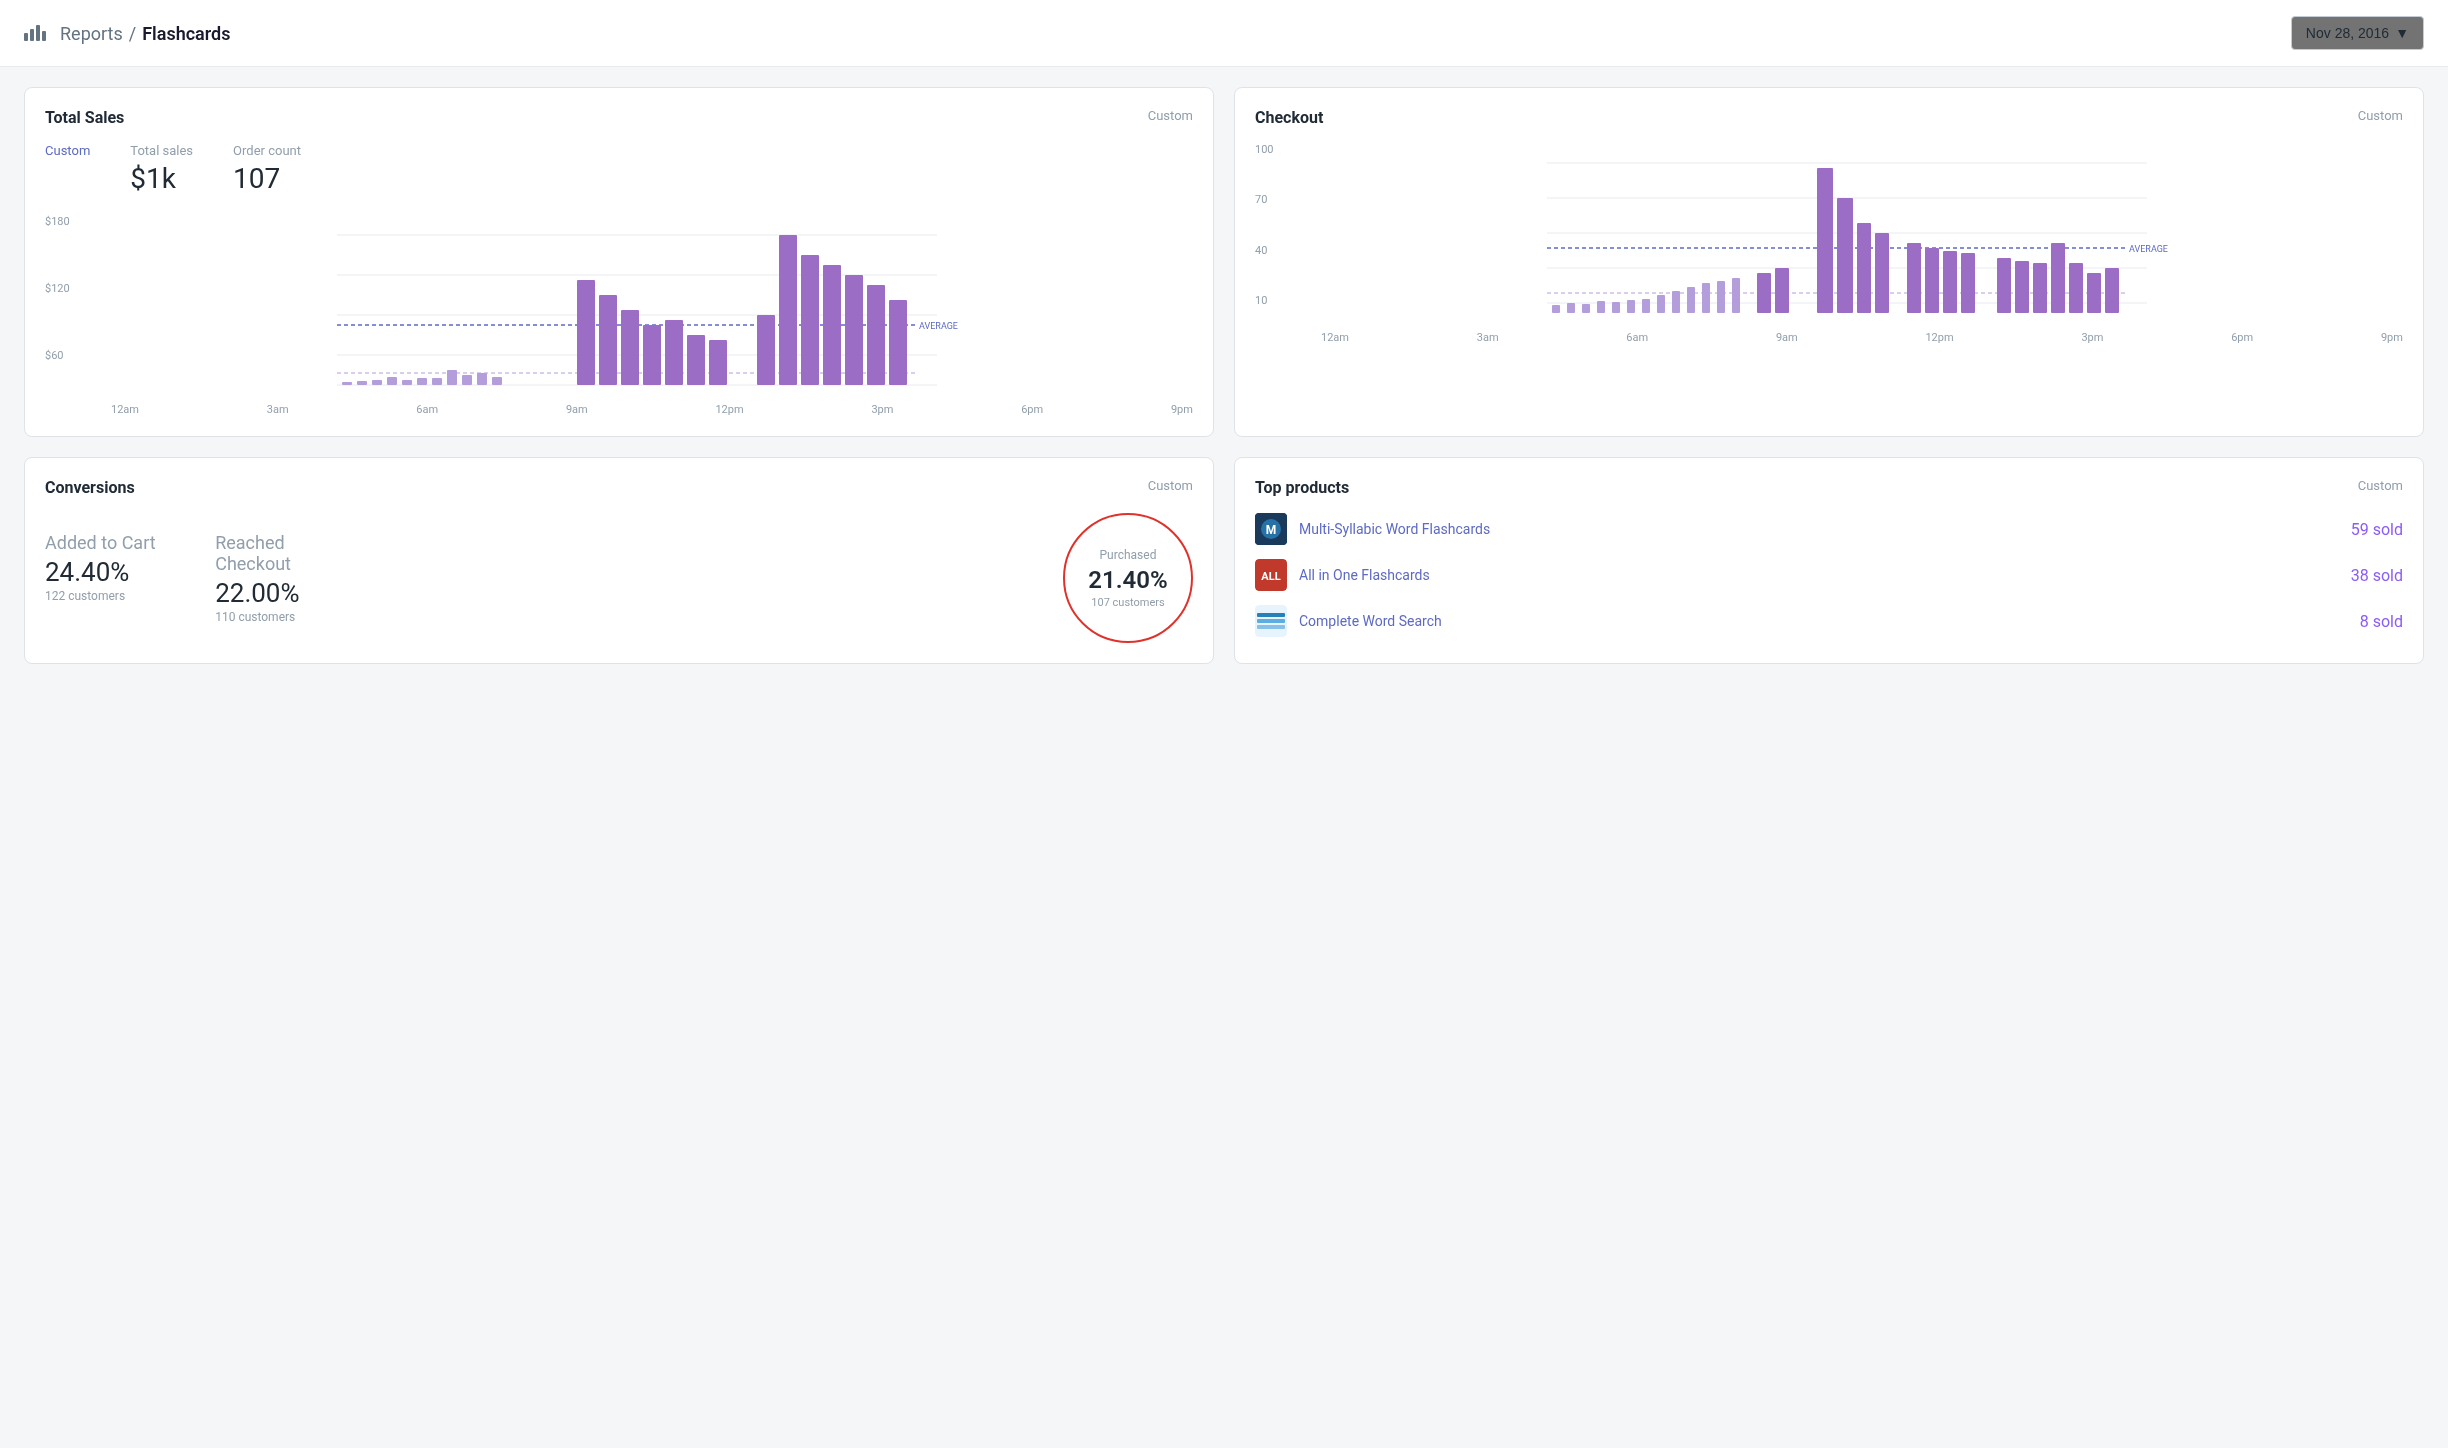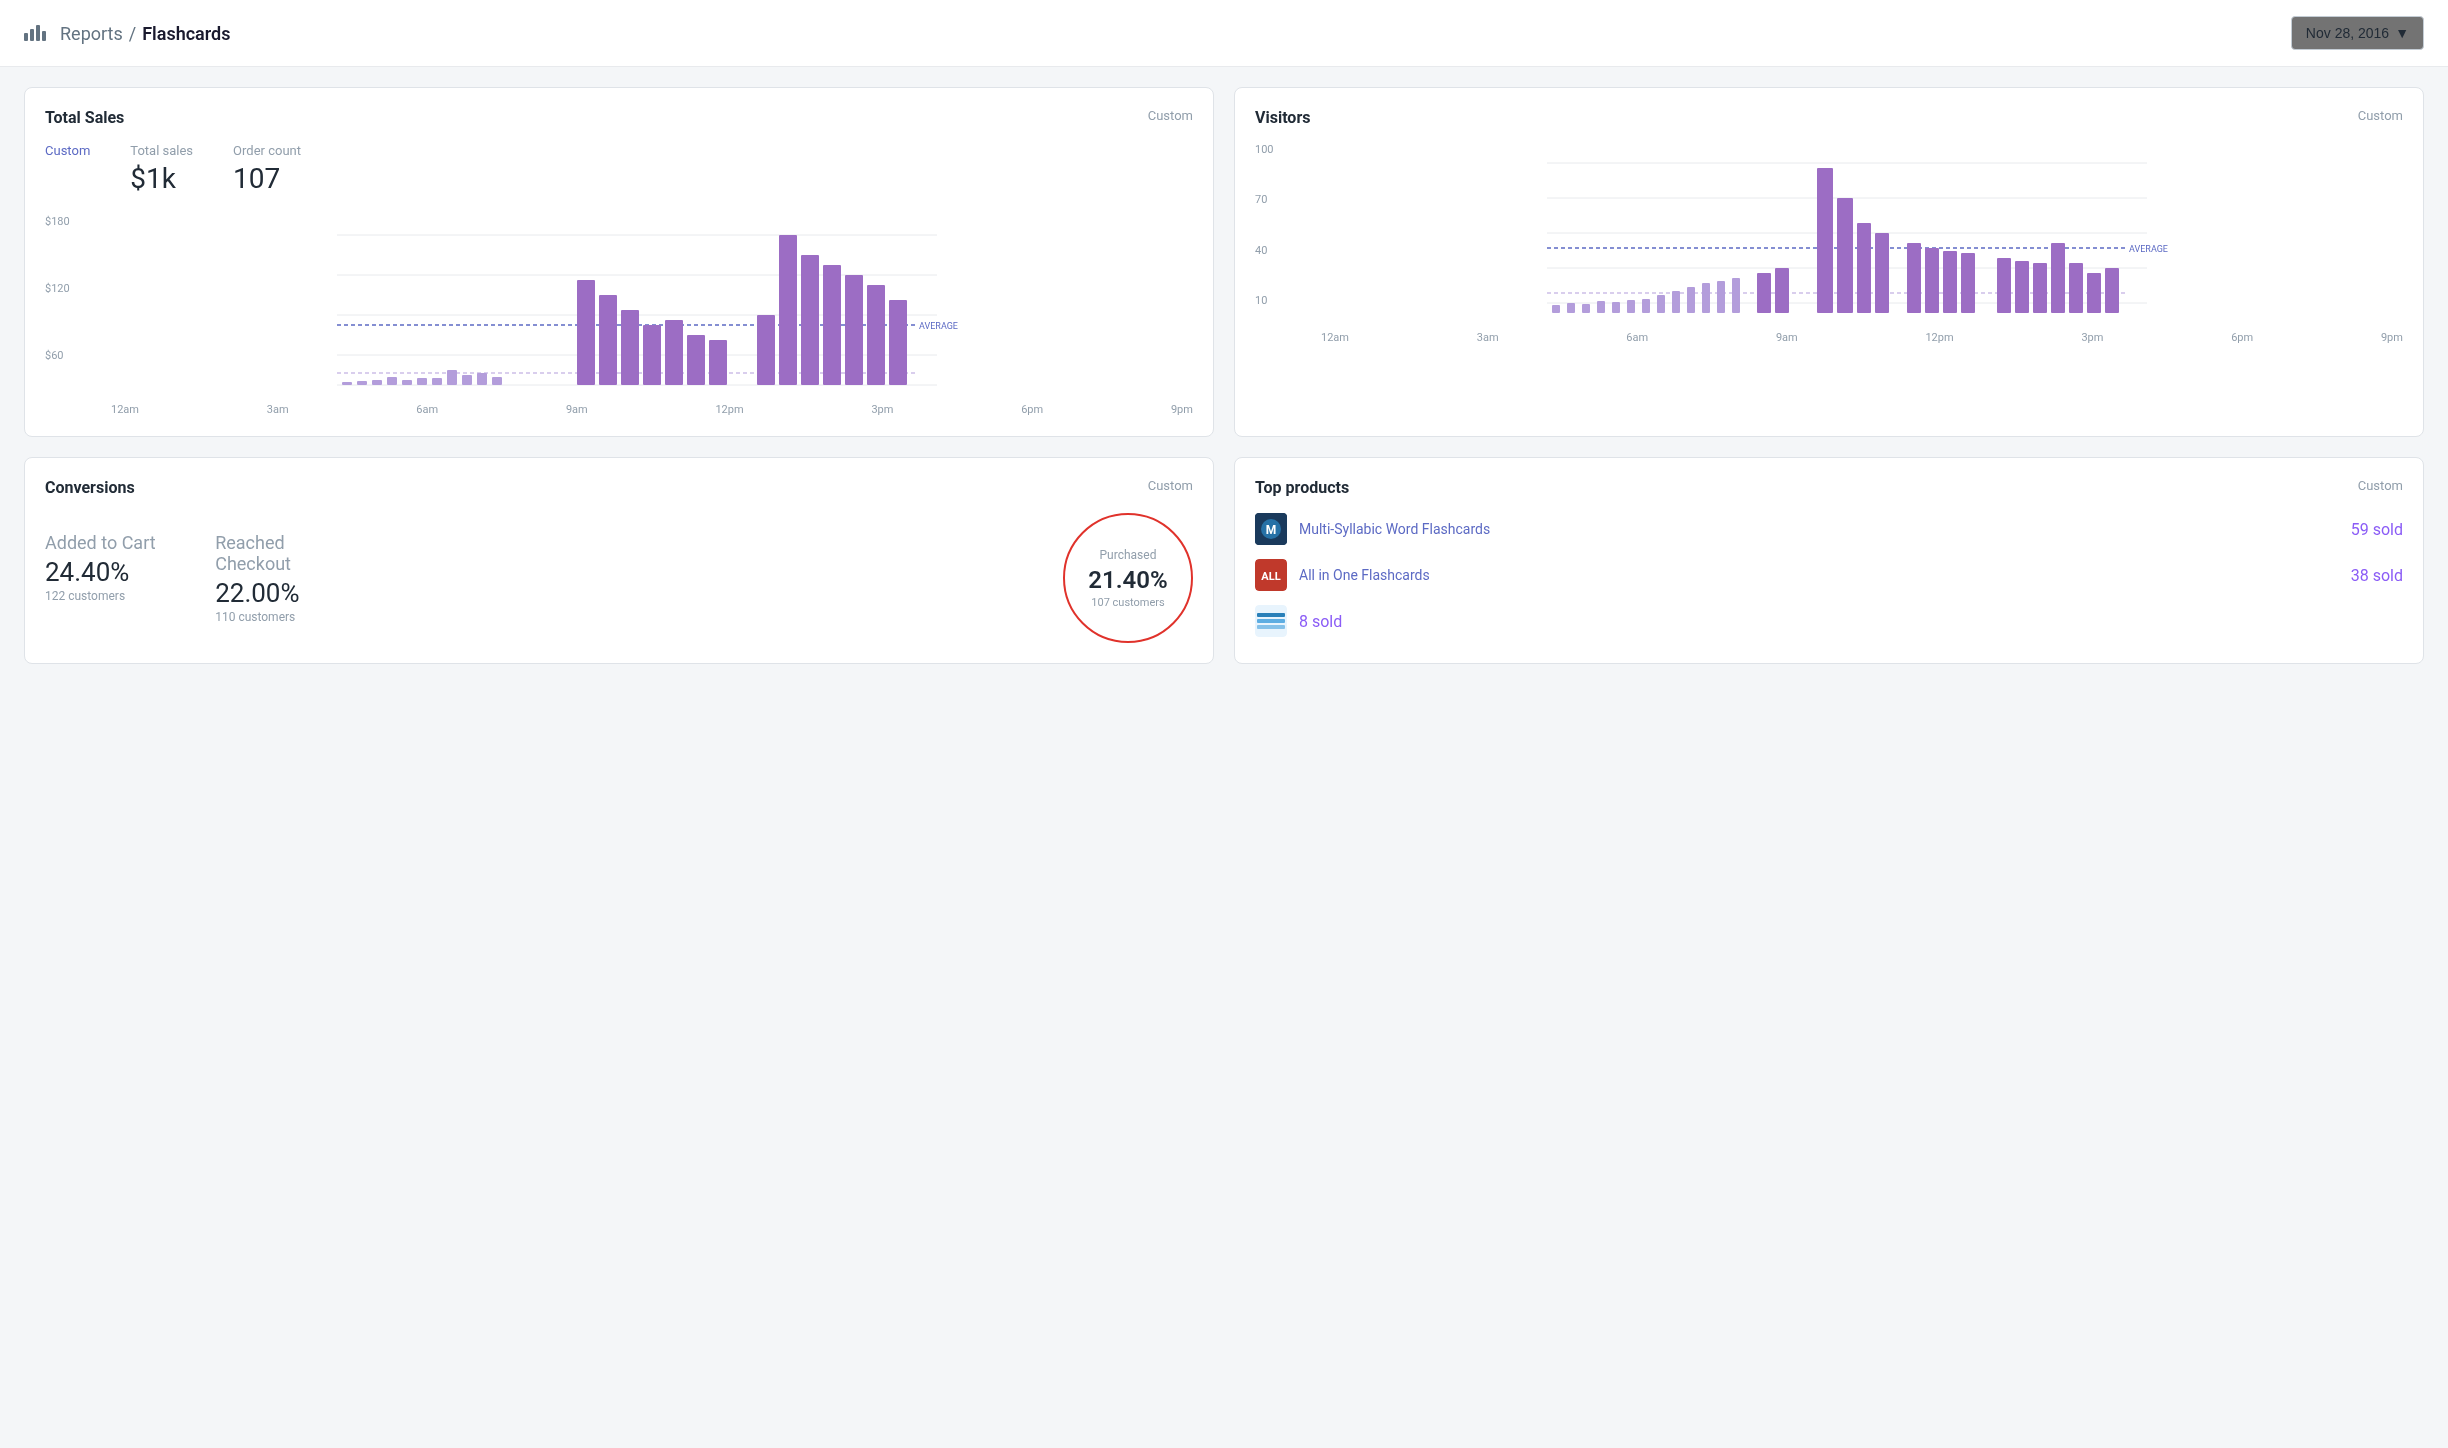--- a/index.html
+++ b/index.html
@@ -343,21 +343,21 @@
           <span>12pm</span>
           <span>3pm</span>
           <span>6pm</span>
           <span>9pm</span>
         </div>
       </div>
     </div>
 
     <div class="card">
       <div class="card-header">
-        <span class="card-title">Visitors</span>
+        <span class="card-title">Checkout</span>
         <span class="card-action">Custom</span>
       </div>
       <div style="position:relative; padding-left:36px;">
         <div class="y-labels">
           <span>100</span>
           <span>70</span>
           <span>40</span>
           <span>10</span>
           <span></span>
         </div>
@@ -480,18 +480,19 @@
         </div>
         <div class="product-item">
           <div class="product-icon">
             <svg width="32" height="32" viewBox="0 0 32 32">
               <rect width="32" height="32" fill="#e8f4fd" rx="4"></rect>
               <rect x="2" y="8" width="28" height="4" fill="#2980b9" rx="1"></rect>
               <rect x="2" y="14" width="28" height="4" fill="#5dade2" rx="1"></rect>
               <rect x="2" y="20" width="28" height="4" fill="#85c1e9" rx="1"></rect>
             </svg>
           </div>
+          <a class="product-name" href="#">Complete Word Search</a>
           <span class="product-sold">8 sold</span>
         </div>
       </div>
     </div>
   </div>
 </div>
 
 </body></html>

